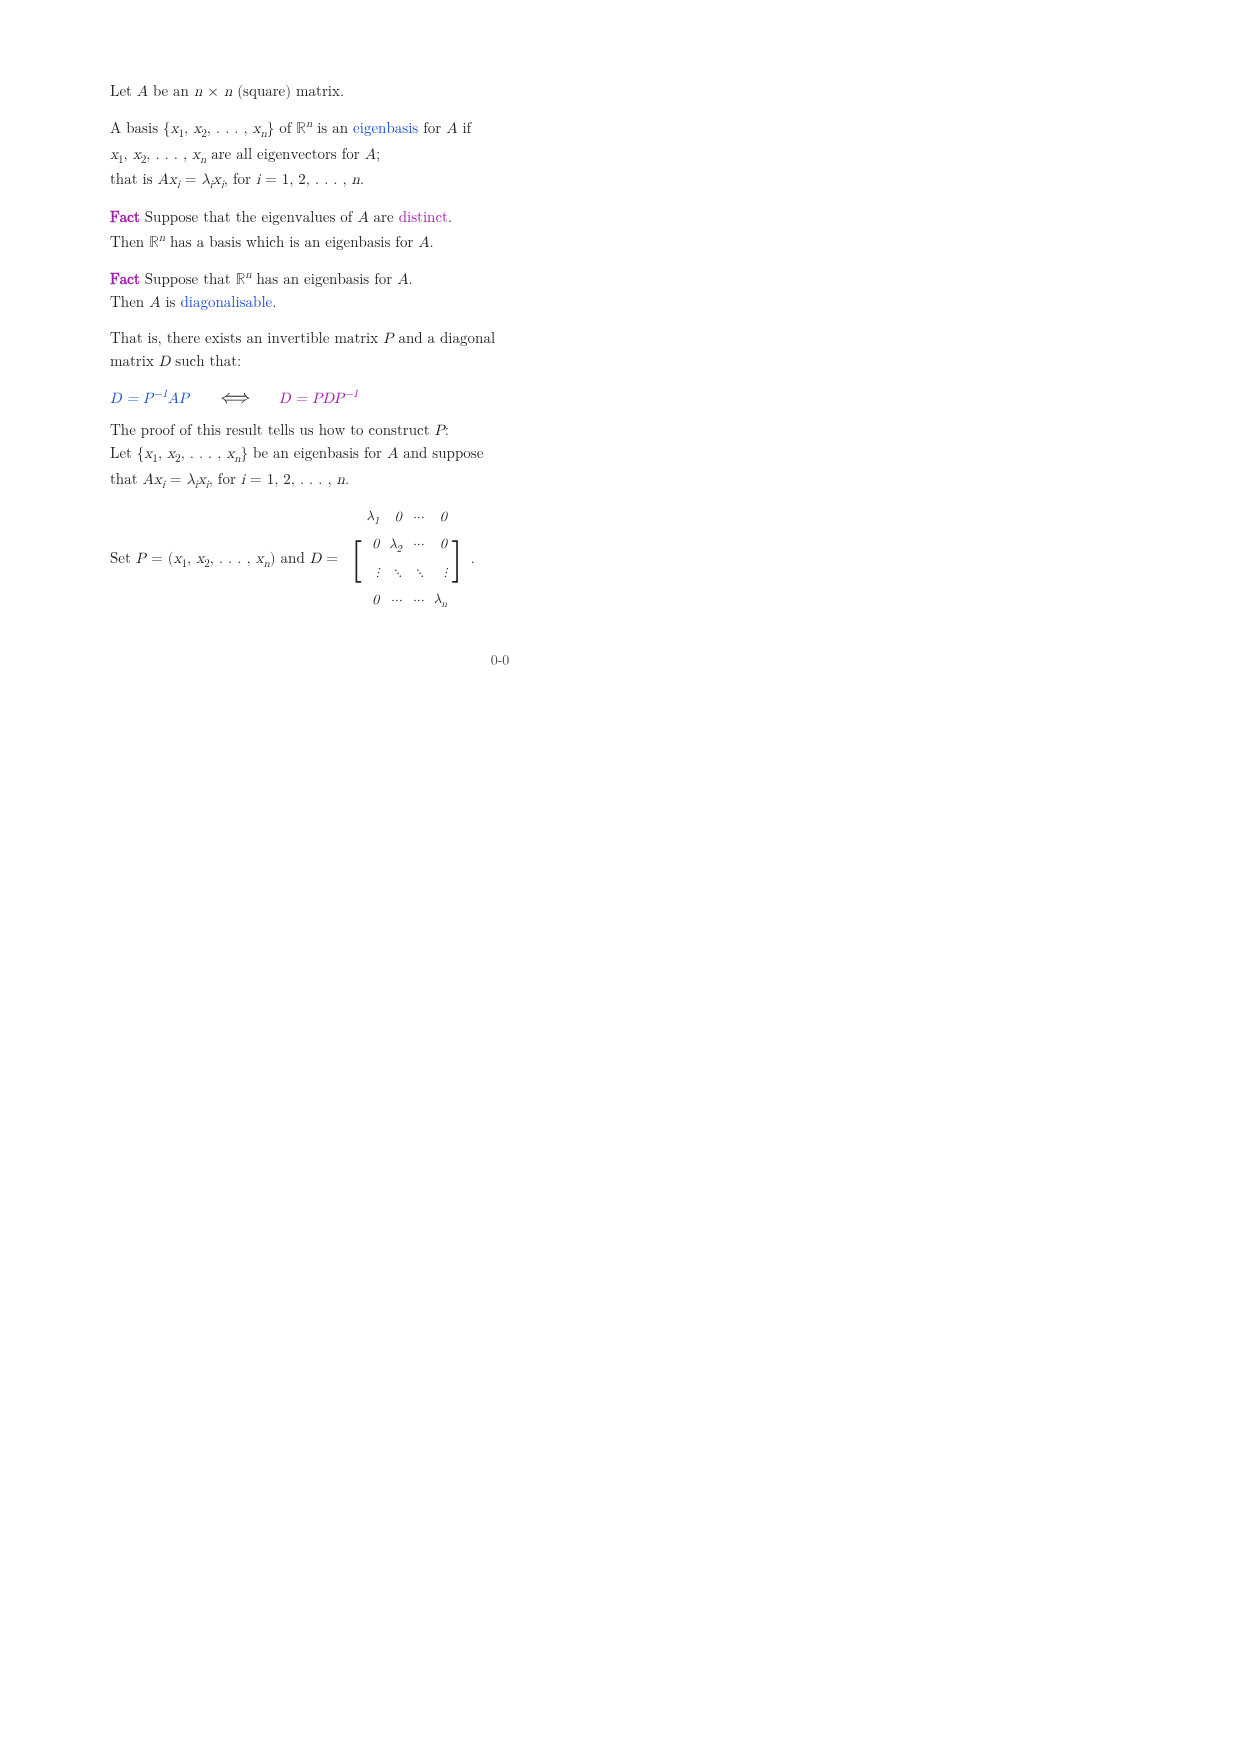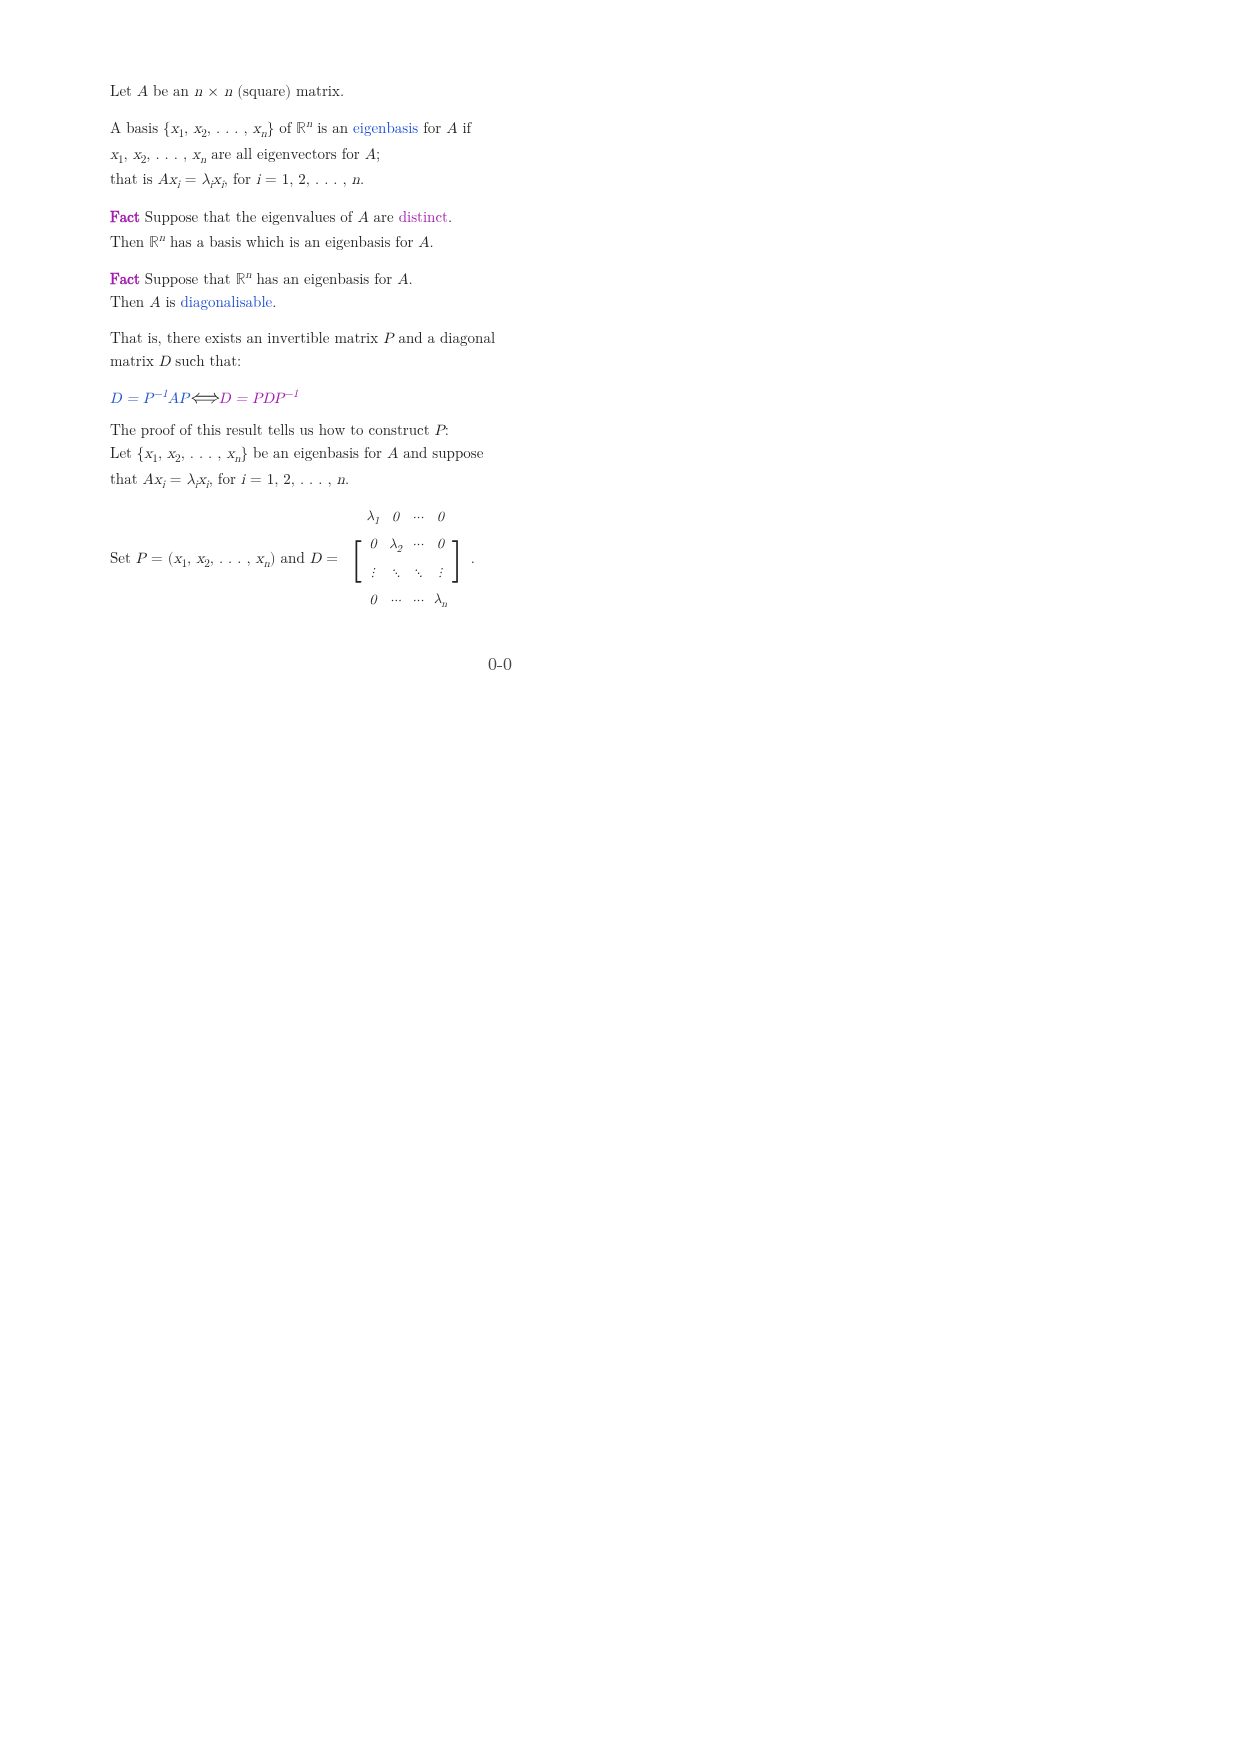--- a/index.html
+++ b/index.html
@@ -24,20 +24,21 @@
     .red-link { color: #a21caf; }
     .green-link { color: #1d4ed8; }
     .italic { font-style: italic; }
     .math { font-style: italic; }
     sup { font-size: 0.75em; vertical-align: super; }
     sub { font-size: 0.75em; vertical-align: sub; }
 
     .block-equation {
       display: flex;
       align-items: center;
+      gap: 30px;
       margin: 6px 0 10px 0;
       font-style: italic;
     }
     .matrix-wrap {
       display: inline-flex;
       align-items: center;
       gap: 4px;
     }
     .matrix-bracket {
       font-size: 2.8em;
@@ -45,35 +46,35 @@
       font-weight: 100;
       color: #222;
     }
     .matrix-grid {
       display: grid;
       grid-template-columns: repeat(4, auto);
       gap: 2px 10px;
       font-style: italic;
       font-size: 0.92em;
       align-items: center;
-      text-align: center;
+      text-align: right;
     }
     .matrix-cell { min-width: 12px; }
     .set-line {
       display: flex;
       align-items: center;
       gap: 8px;
       margin-bottom: 10px;
       line-height: 1.7;
     }
     .page-number {
       text-align: center;
       margin-top: 40px;
       color: #444;
-      font-size: 18px;
+      font-size: 14px;
     }
     .fact-block { margin-bottom: 12px; line-height: 1.55; }
   </style>
 </head>
 <body>
 
 <div class="content">
 
 
   <p>

